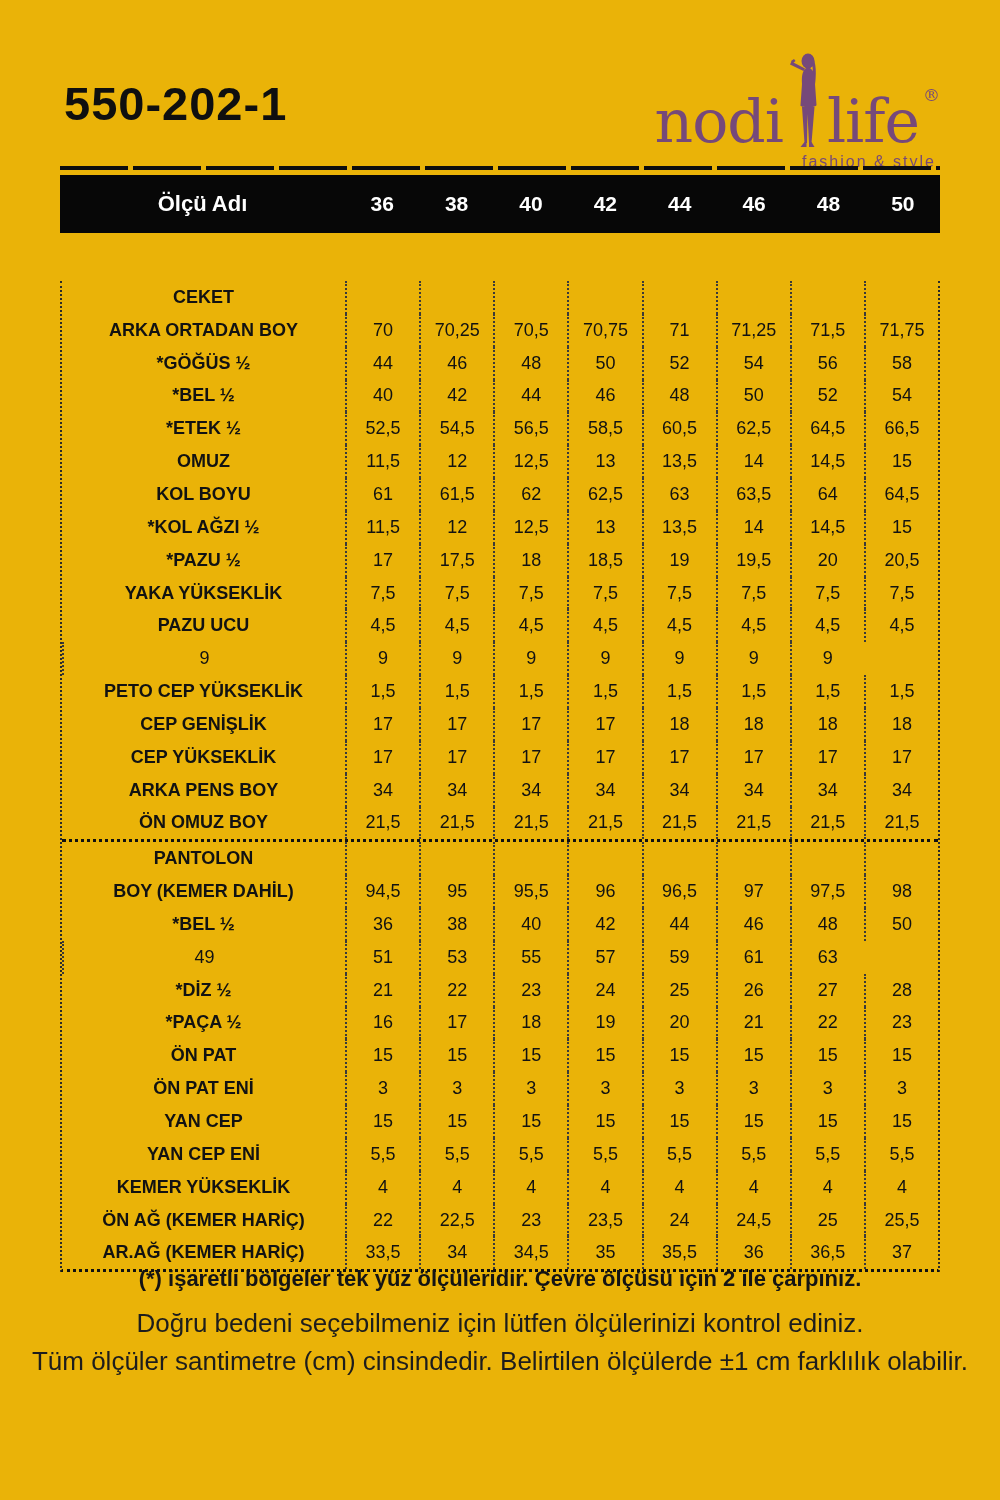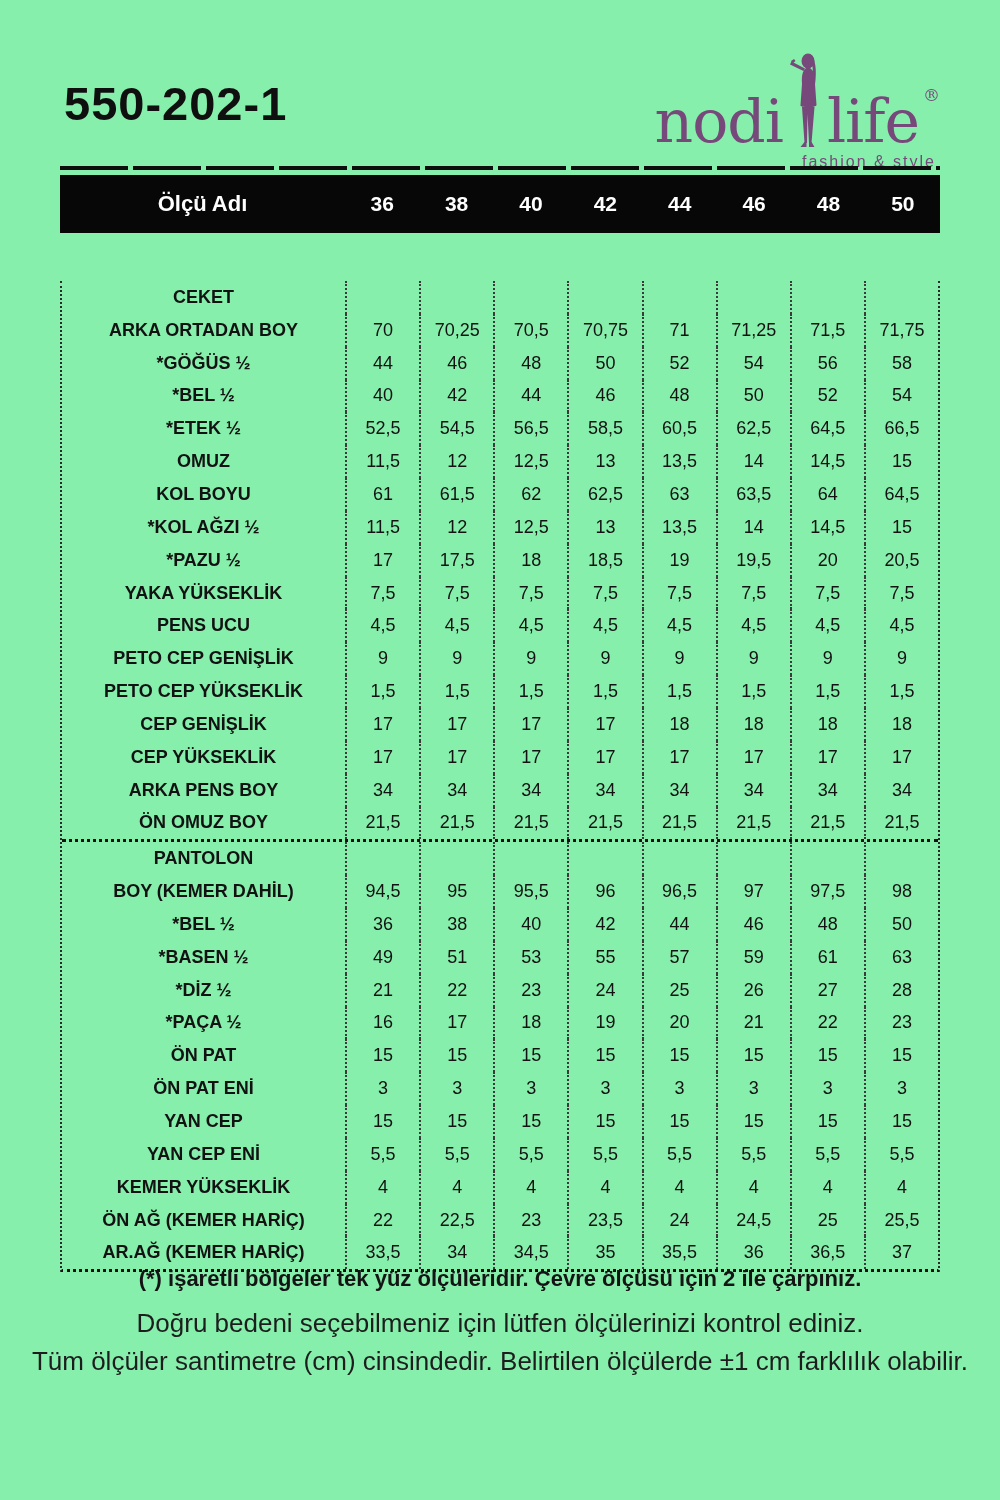--- a/index.html
+++ b/index.html
@@ -65,21 +65,21 @@
   .note-1 { font-weight:bold; font-size:22px; margin-bottom:16px; color:#141414; }
   .note-2, .note-3 { font-size:26px; margin-bottom:7px; color:#1d1d1d;text-align:center; }
   .website {
     position:absolute; left:0; right:0; top:1394px; text-align:center;
     font-size:28px; font-weight:800; letter-spacing:0.5px; color:#0e0e0e;
   }
 </style>
 </head>
 <body>
 
-<div class="page" style="background: #86efac;">
+<div class="page" style="background: #eab308;">
 
   <div class="product-code">550-202-1</div>
 
   <div class="logo">
     <div class="brand-line">
       <span class="brand-text" style="color: rgb(118, 73, 122);">nodi</span>
       <span class="figure-wrap">
         <svg width="40" height="100" viewBox="0 0 40 100" xmlns="http://www.w3.org/2000/svg">
           <g fill="#76497a">
             <ellipse cx="22" cy="9" rx="6.5" ry="7.5"></ellipse>
@@ -219,32 +219,31 @@
           <div class="t-val">7,5</div>
           <div class="t-val">7,5</div>
           <div class="t-val">7,5</div>
           <div class="t-val">7,5</div>
           <div class="t-val">7,5</div>
           <div class="t-val">7,5</div>
           <div class="t-val">7,5</div>
           <div class="t-val">7,5</div>
         </div>
         <div class="t-row">
-          <div class="t-label">PENS UCU</div>
-          <div class="t-val">4,5</div>
-          <div class="t-val">4,5</div>
-          <div class="t-val">4,5</div>
-          <div class="t-val">4,5</div>
-          <div class="t-val">4,5</div>
-          <div class="t-val">4,5</div>
-          <div class="t-val">4,5</div>
-          <div class="t-val">4,5</div>
-        </div>
-        <div class="t-row">
-          <div class="t-label">PETO CEP GENİŞLİK</div>
+          <div class="t-label">PAZU UCU</div>
+          <div class="t-val">4,5</div>
+          <div class="t-val">4,5</div>
+          <div class="t-val">4,5</div>
+          <div class="t-val">4,5</div>
+          <div class="t-val">4,5</div>
+          <div class="t-val">4,5</div>
+          <div class="t-val">4,5</div>
+          <div class="t-val">4,5</div>
+        </div>
+        <div class="t-row">
           <div class="t-val">9</div>
           <div class="t-val">9</div>
           <div class="t-val">9</div>
           <div class="t-val">9</div>
           <div class="t-val">9</div>
           <div class="t-val">9</div>
           <div class="t-val">9</div>
           <div class="t-val">9</div>
         </div>
         <div class="t-row">
@@ -329,21 +328,20 @@
           <div class="t-val">36</div>
           <div class="t-val">38</div>
           <div class="t-val">40</div>
           <div class="t-val">42</div>
           <div class="t-val">44</div>
           <div class="t-val">46</div>
           <div class="t-val">48</div>
           <div class="t-val">50</div>
         </div>
         <div class="t-row">
-          <div class="t-label">*BASEN ½</div>
           <div class="t-val">49</div>
           <div class="t-val">51</div>
           <div class="t-val">53</div>
           <div class="t-val">55</div>
           <div class="t-val">57</div>
           <div class="t-val">59</div>
           <div class="t-val">61</div>
           <div class="t-val">63</div>
         </div>
         <div class="t-row">

